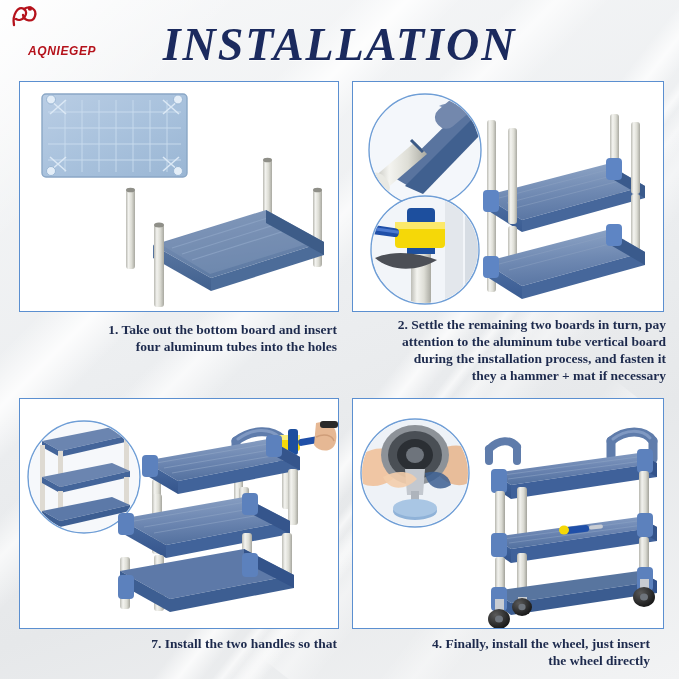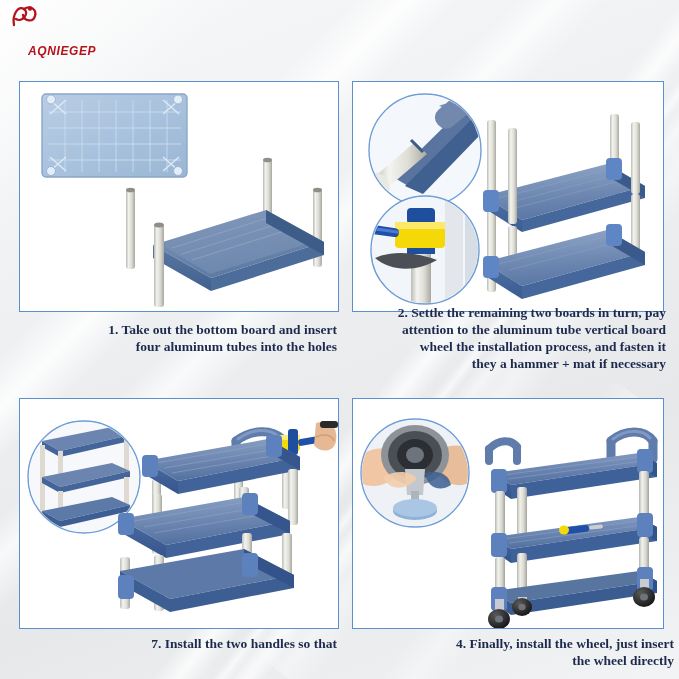--- a/index.html
+++ b/index.html
@@ -50,23 +50,23 @@
   
   .panel{position:absolute;border:1.5px solid #5b8fd0;background:#ffffff;overflow:hidden;}
   .p1{left:19px;top:81px;width:318px;height:229px;}
   .p2{left:352px;top:81px;width:310px;height:229px;}
   .p3{left:19px;top:398px;width:318px;height:229px;}
   .p4{left:352px;top:398px;width:310px;height:229px;}
 
   .caption{position:absolute;text-align:right;color:#1d2a4d;
     font-family:"Liberation Serif", serif;font-weight:bold;font-size:13.5px;line-height:17px;}
   .c1{left:19px;top:321px;width:318px;}
-  .c2{left:348px;top:304px;width:318px;}
+  .c2{left:348px;top:316px;width:318px;}
   .c3{left:19px;top:635px;width:318px;}
-  .c4{left:356px;top:635px;width:318px;}
+  .c4{left:332px;top:635px;width:318px;}
   .caption div{white-space:nowrap;}
   svg{display:block;}
 </style>
 </head>
 <body>
 
 <div class="page">
 
   <div class="sheen s1"></div>
   <div class="sheen s2"></div>
@@ -79,20 +79,21 @@
     <svg class="mark" width="30" height="26" viewBox="0 0 30 26">
       <g fill="none" stroke="#b5121b" stroke-width="2.3" stroke-linecap="round">
         <path d="M4 22 C 2 12, 8 2, 14 6 C 20 10, 12 20, 6 16"></path>
         <path d="M14 6 C 20 2, 27 6, 25 13 C 23 20, 14 18, 13 12"></path>
       </g>
       <circle cx="20" cy="5.5" r="2.2" fill="#b5121b"></circle>
     </svg>
     <div class="brand">AQNIEGEP</div>
   </div>
 
+  <div class="title">INSTALLATION</div>
 
   <div class="panel p1">
     <svg width="318" height="229" viewBox="0 0 318 229">
       <defs>
         <linearGradient id="boardTop" x1="0" y1="0" x2="0.3" y2="1">
           <stop offset="0%" stop-color="#8aa0c2"></stop>
             <stop offset="55%" stop-color="#6f88ae"></stop>
             <stop offset="100%" stop-color="#5d7aa3"></stop>
         </linearGradient>
         <linearGradient id="boardFront" x1="0" y1="0" x2="0" y2="1">
@@ -280,21 +281,21 @@
           <rect x="130" y="174" width="16" height="22" rx="4" fill="#5e85c4"></rect>
           <rect x="253" y="142" width="16" height="22" rx="4" fill="#5e85c4"></rect>
         </g>
       </g>
     </svg>
   </div>
 
   <div class="caption c2">
     <div>2. Settle the remaining two boards in turn, pay</div>
     <div>attention to the aluminum tube vertical board</div>
-    <div>wheel the installation process, and fasten it</div>
+    <div>during the installation process, and fasten it</div>
     <div>they a hammer + mat if necessary</div>
   </div>
 
   <div class="panel p3">
     <svg width="318" height="229" viewBox="0 0 318 229">
       <defs>
         <linearGradient id="shelfTop3" x1="0" y1="0" x2="0.2" y2="1">
           <stop offset="0%" stop-color="#8ea4c6"></stop>
             <stop offset="60%" stop-color="#6b85b0"></stop>
             <stop offset="100%" stop-color="#54719f"></stop>

